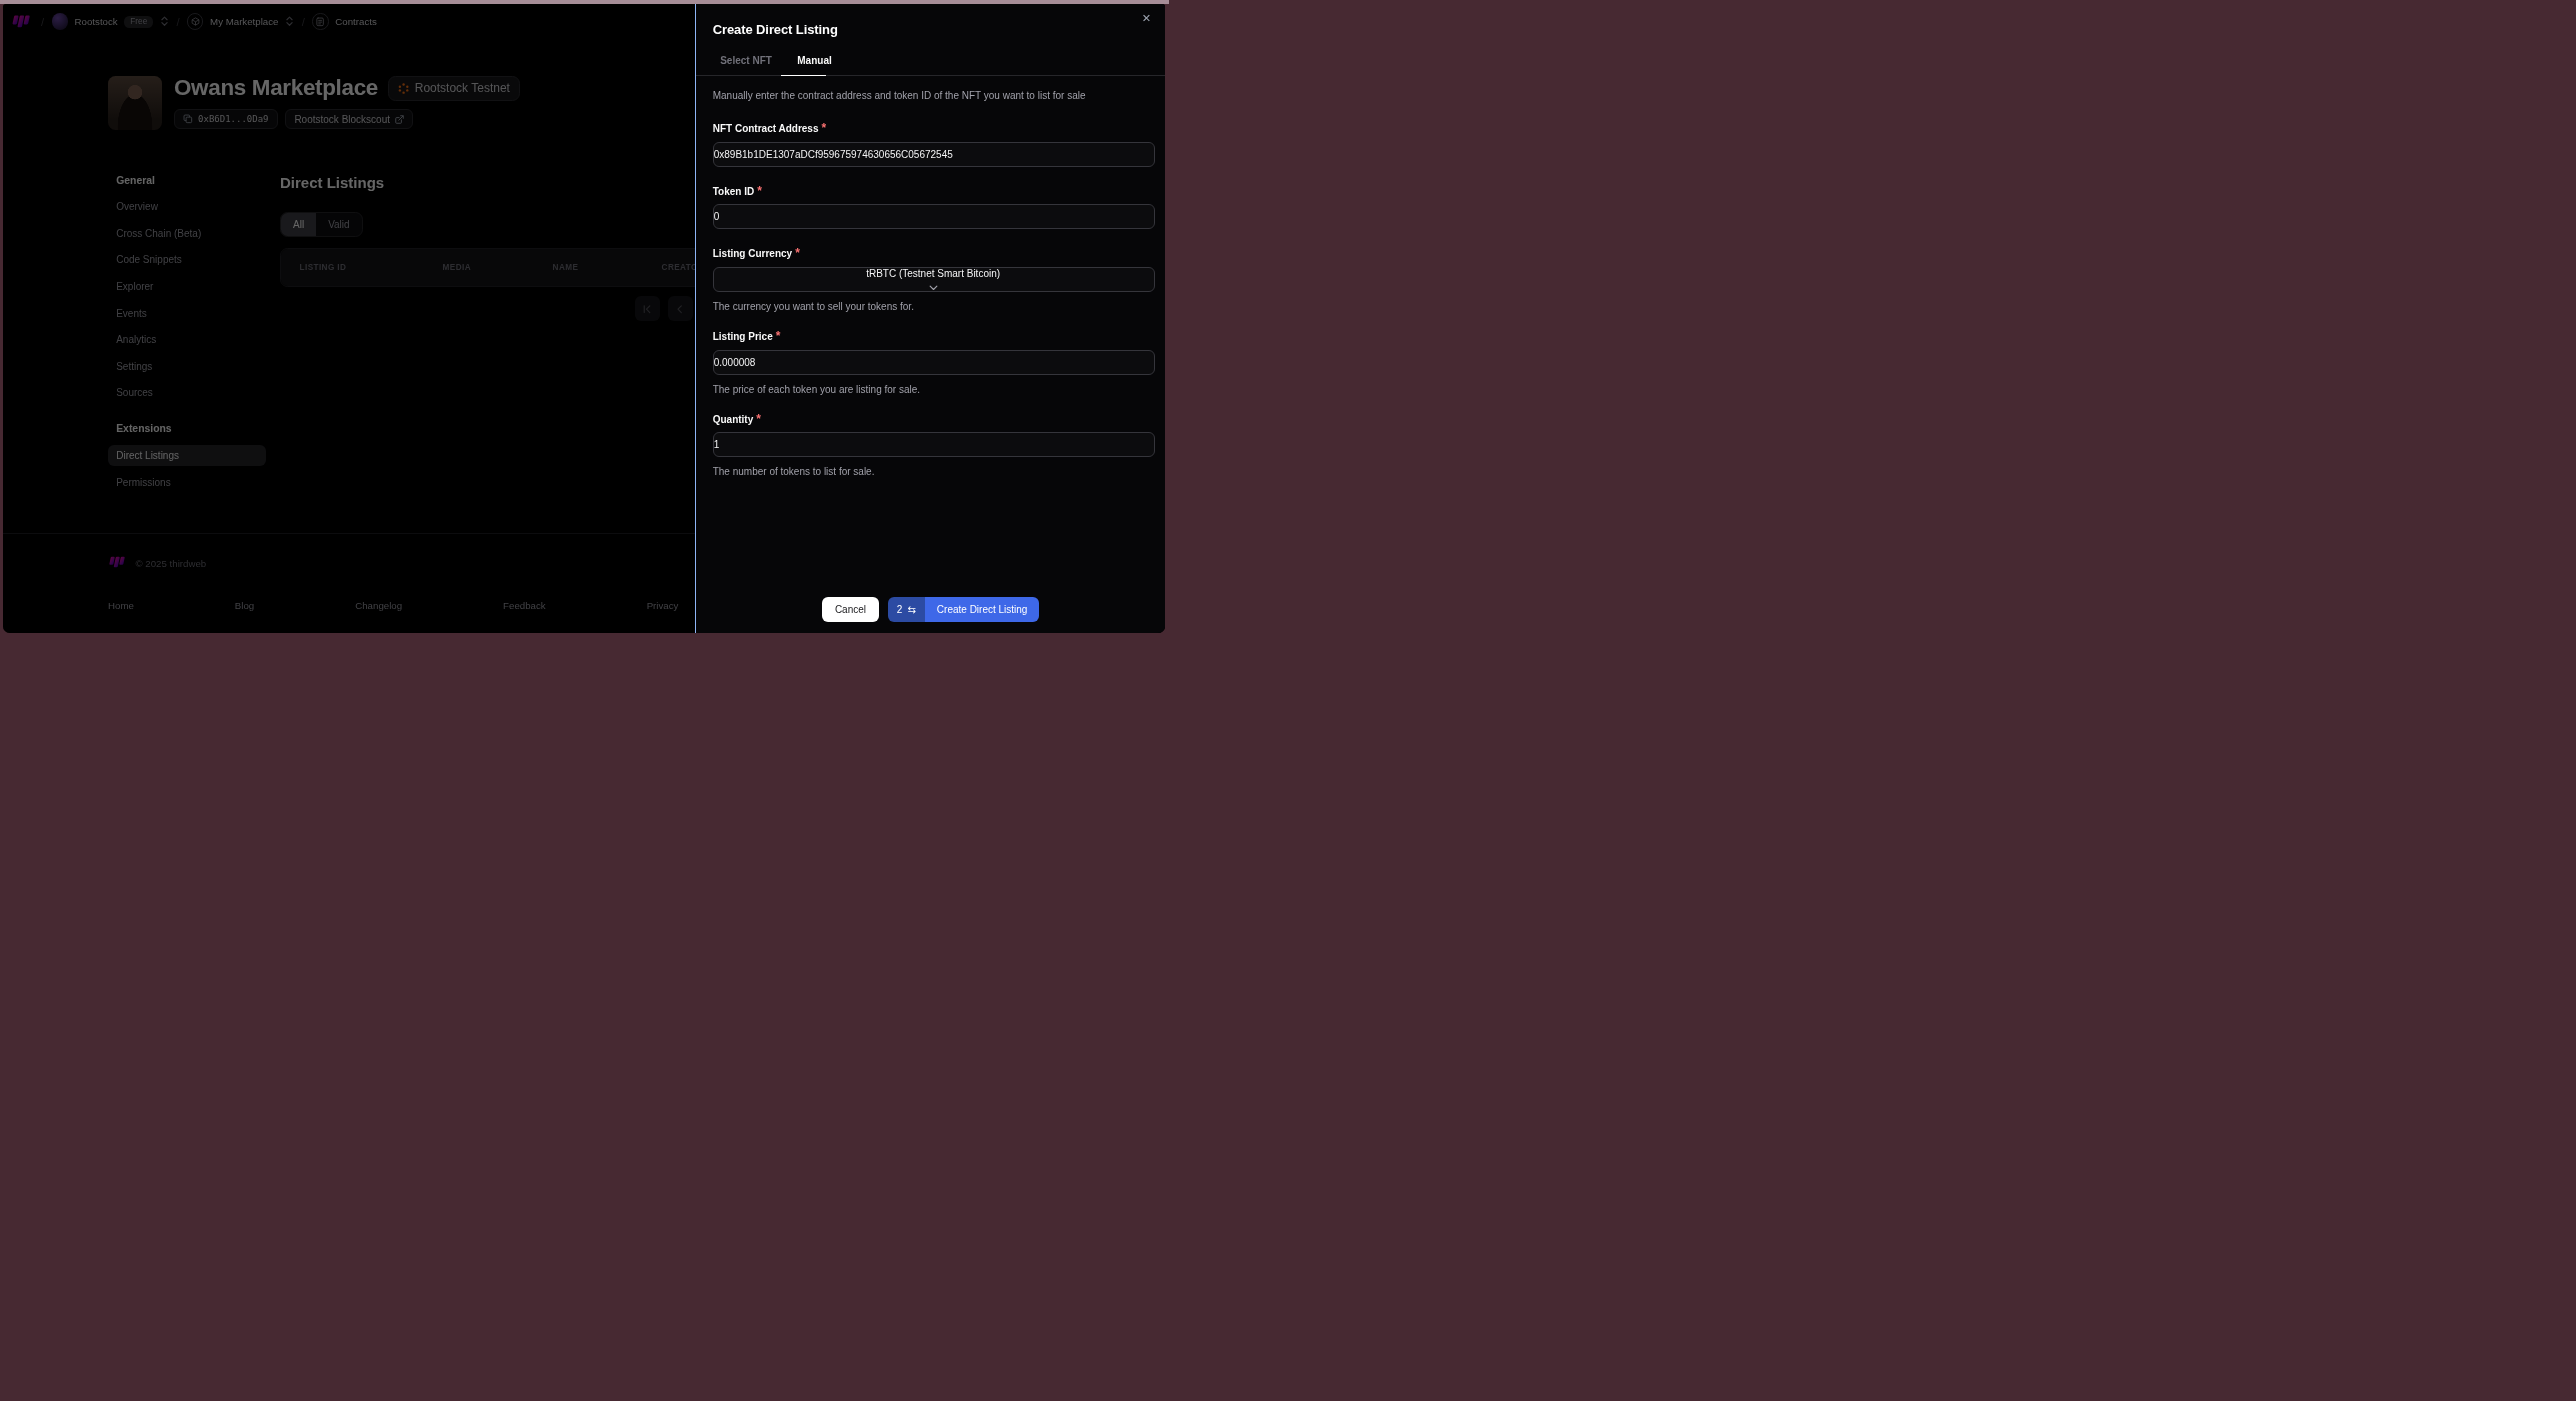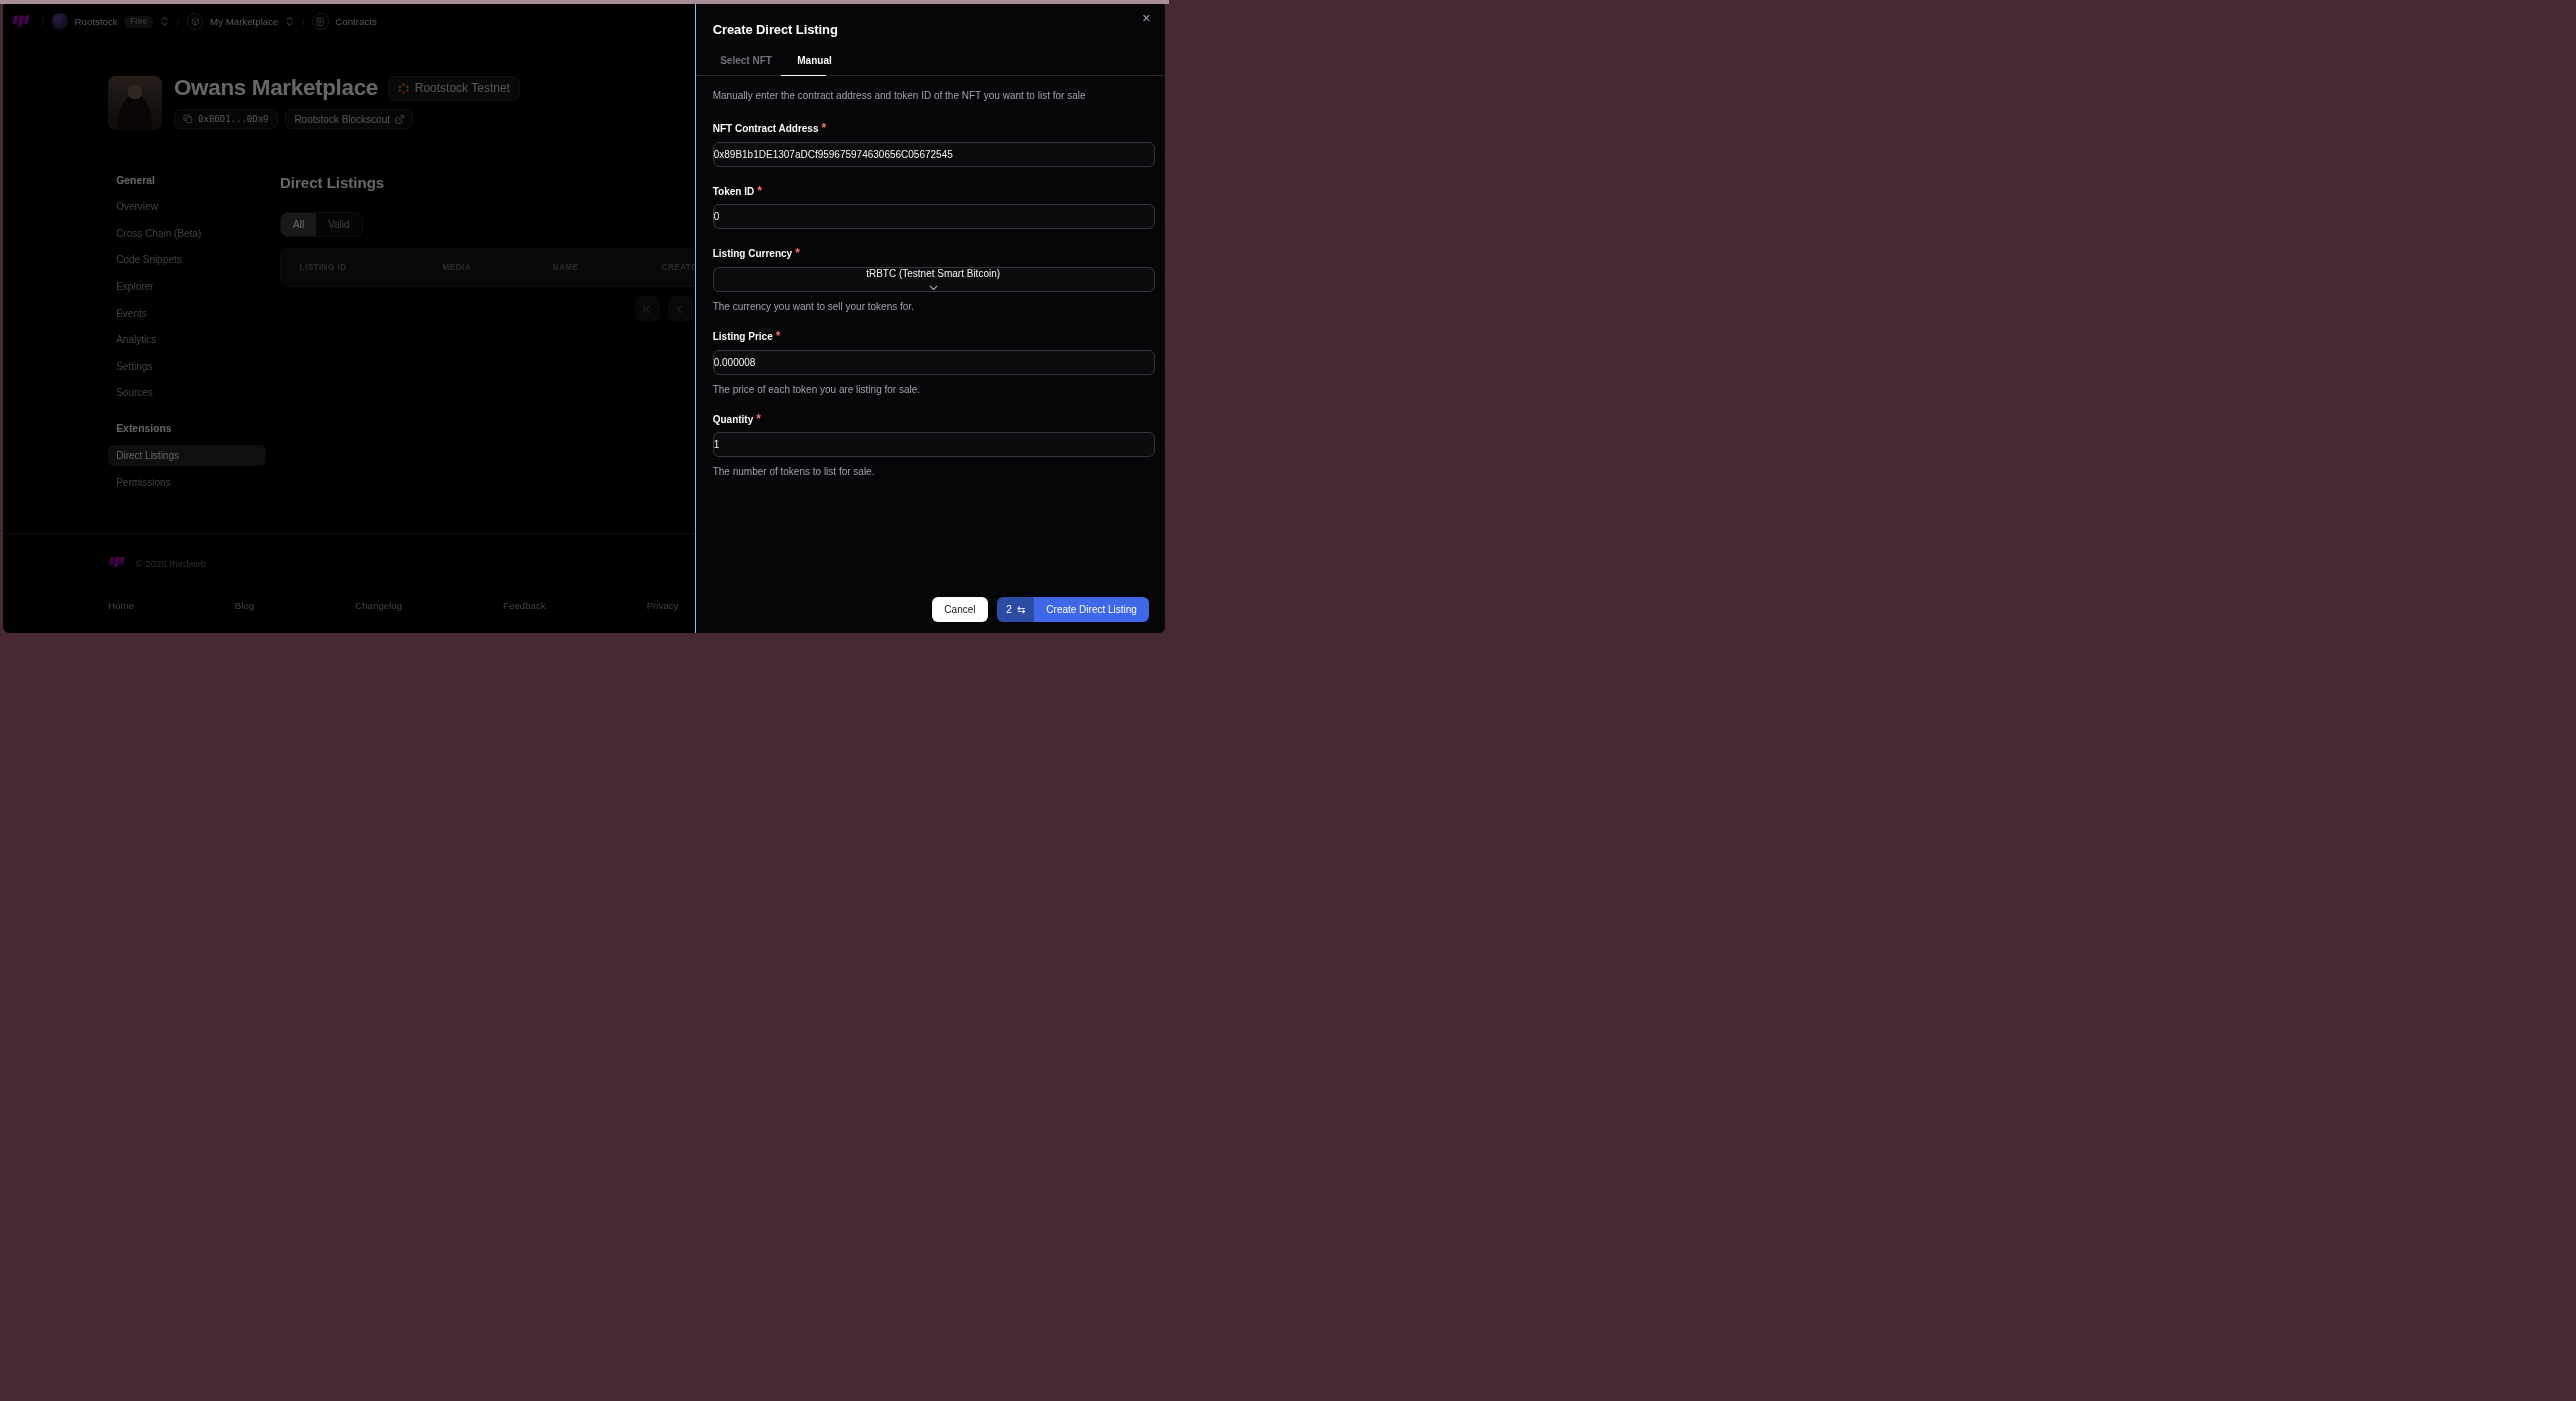--- a/index.html
+++ b/index.html
@@ -90,21 +90,21 @@
   .fgroup{margin-top:17px;}
   .flabel{font-size:10px;font-weight:600;color:#fafafa;}
   .req{color:#f87171;margin-left:3px;font-weight:600;}
   .tinput{display:block;margin-top:6.7px;width:100%;height:25px;background:#0c0c0e;
     border:0.7px solid #35353b;border-radius:6px;padding:0 0;color:#f4f4f5;
     font-size:10px;font-family:inherit;outline:none;}
   .tselect{margin-top:6.7px;width:100%;height:25px;background:#0c0c0e;border:0.7px solid #35353b;
     border-radius:6px;padding:0 10.4px 0 9px;color:#f4f4f5;font-size:10px;
     display:flex;align-items:center;justify-content:space-between;cursor:pointer;flex-direction:column;}
   .helper{margin:9px 0 0;font-size:10px;color:#a1a1aa;}
-  .drawer-footer{display:flex;justify-content:flex-end;align-items:center;gap:9px;padding:11.2px 16.4px;}
+  .drawer-footer{display:flex;justify-content:center;align-items:center;gap:9px;padding:11.2px 16.4px;}
   .btn-cancel{height:25px;padding:0 12.7px;background:#fff;color:#18181b;border:none;
     border-radius:6px;font-size:10px;font-weight:500;font-family:inherit;cursor:pointer;}
   .tx-wrap{display:flex;height:25px;border-radius:6px;overflow:hidden;}
   .tx-badge{display:flex;align-items:center;gap:5.2px;padding:0 9px;background:#2c4ba3;
     color:#fff;font-size:10px;}
   .btn-submit{padding:0 12px;background:#3e68e8;color:#fff;border:none;
     font-size:10px;font-weight:500;font-family:inherit;cursor:pointer;}
 </style>
 </head>
 <body>

